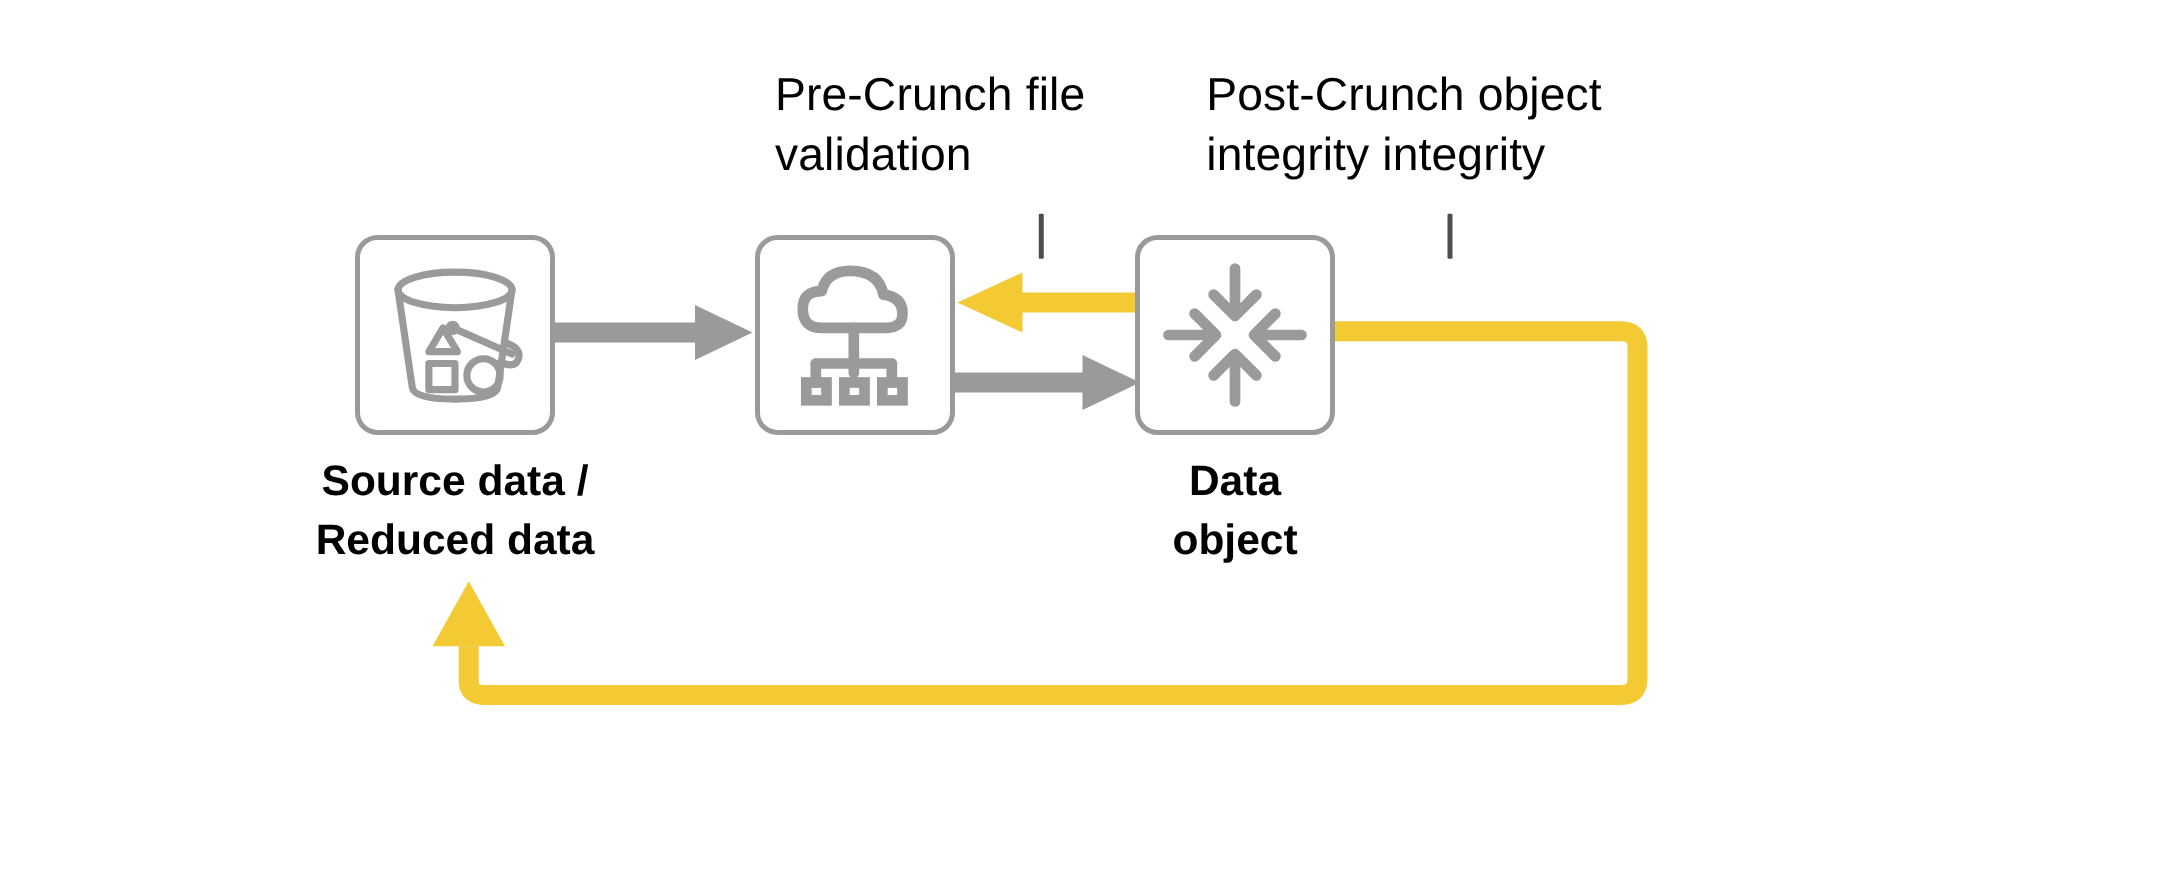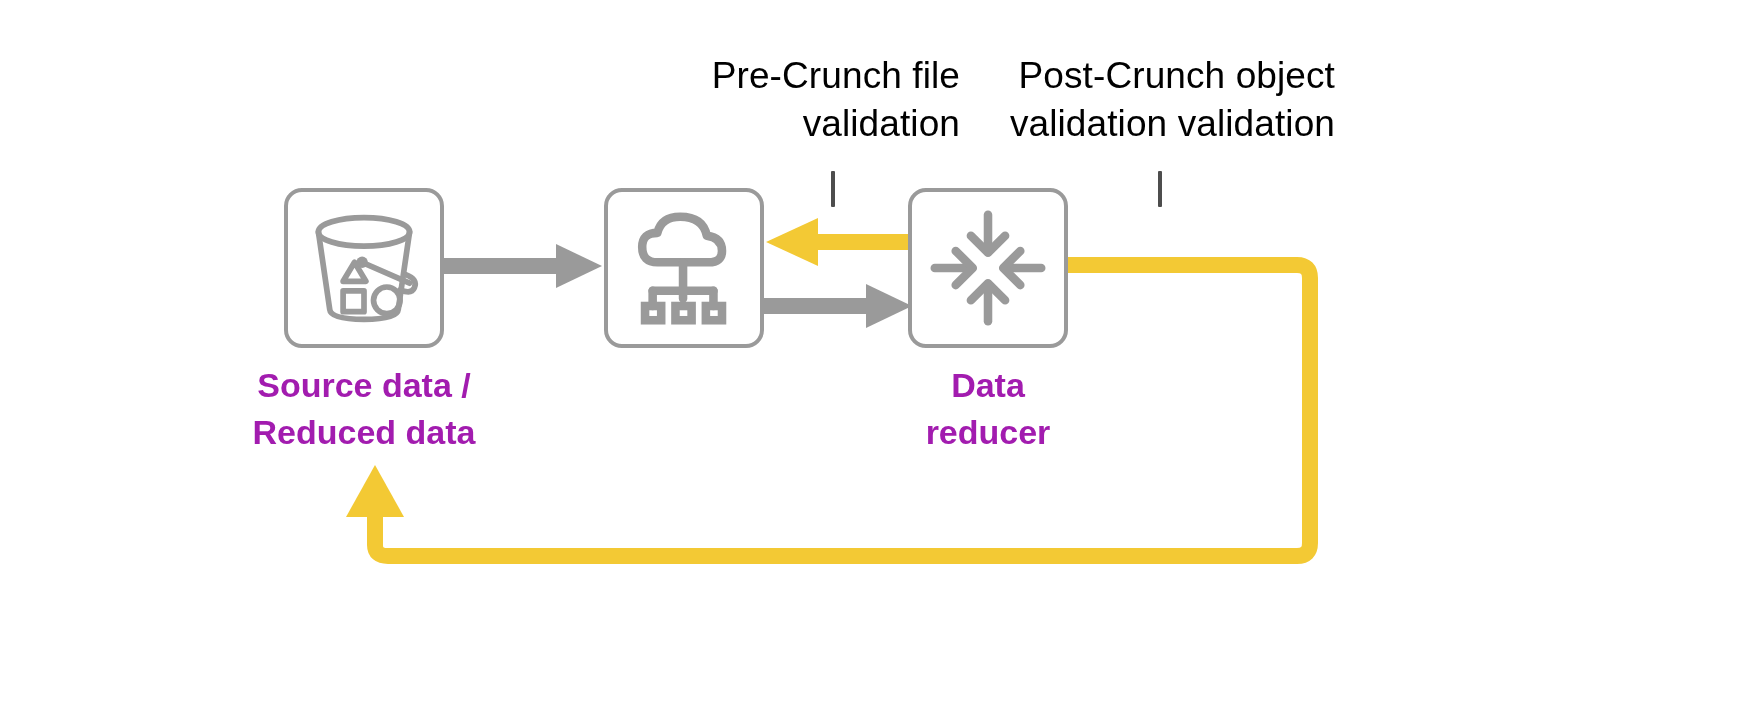--- a/index.html
+++ b/index.html
@@ -18,21 +18,21 @@
     background: #ffffff;
     overflow: hidden;
   }
 
   
   .annot {
     position: absolute;
     color: #000000;
     font-size: 37px;
     line-height: 48px;
-    text-align: right;
+    text-align: left;
     font-weight: 400;
     letter-spacing: 0.1px;
     white-space: pre-line;
   }
   #annot-pre  { left: 620px; top: 52px; width: 340px; }
   #annot-post { left: 965px; top: 52px; width: 370px; }
 
   .annot-tick {
     position: absolute;
     width: 4px;
@@ -58,21 +58,21 @@
 
   .node-box svg { display: block; width: 100%; height: 100%; }
 
   
   .caption {
     position: absolute;
     text-align: center;
     font-weight: 700;
     font-size: 34px;
     line-height: 47px;
-    color: #a21caf;
+    color: #000000;
     white-space: pre-line;
   }
   #cap-source     { left: 204px; top: 362px; width: 320px; }
   #cap-controller { left: 534px; top: 362px; width: 300px; }
   #cap-reducer    { left: 838px; top: 362px; width: 300px; }
 
   
   .conn { position: absolute; }
   .conn svg { display: block; overflow: visible; }
 
@@ -85,21 +85,21 @@
 <body>
 
 <div id="canvas">
 
   <div class="annot" id="annot-pre">Pre-Crunch file
 validation</div>
 
   <div class="annot-tick" id="tick-pre"></div>
 
   <div class="annot" id="annot-post">Post-Crunch object
-validation validation</div>
+integrity integrity</div>
 
   <div class="annot-tick" id="tick-post"></div>
 
   <div class="conn" id="conn-grey-1">
     <svg width="170" height="60" viewBox="0 0 170 60">
       <g>
         <rect x="0" y="22" width="122" height="16" fill="#9a9a9a"></rect>
         <polygon points="112,8 158,30 112,52" fill="#9a9a9a"></polygon>
       </g>
     </svg>
@@ -197,15 +197,15 @@
         <path d="M 24 80 L 62 80"></path>
         <path d="M 46 62 L 64 80 L 46 98"></path>
 
         <path d="M 136 80 L 98 80"></path>
         <path d="M 114 62 L 96 80 L 114 98"></path>
       </g>
     </svg>
   </div>
 
   <div class="caption" id="cap-reducer">Data
-reducer</div>
+object</div>
 
 </div>
 
 </body></html>

